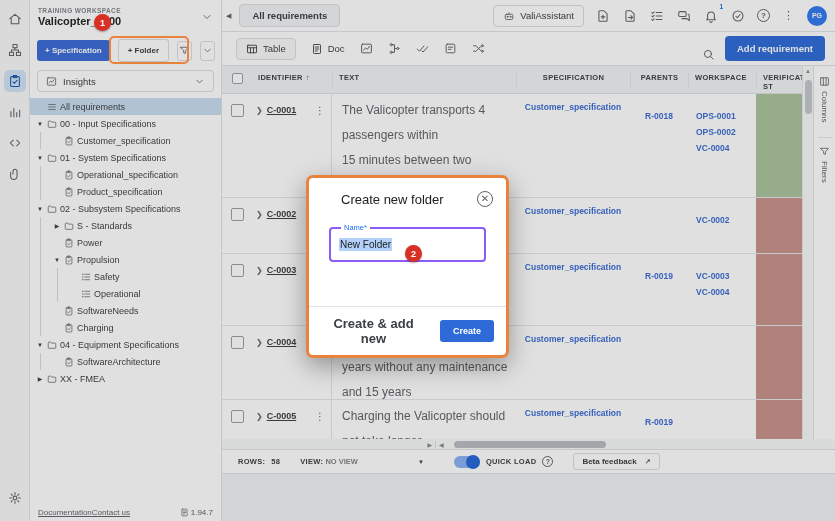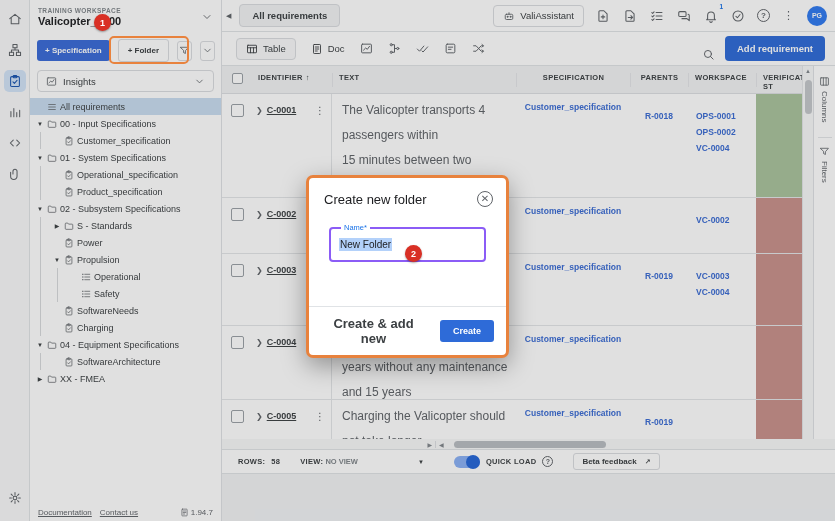--- a/index.html
+++ b/index.html
@@ -30,21 +30,21 @@
   .insights .ic svg{ width:11px; height:11px; color:#5f6368;}
   .insights .grow{flex:1;}
   .tree { margin-top:2px; }
   .titem { display:flex; align-items:center; height:17px; font-size:9px; color:#3c4043; cursor:pointer; white-space:nowrap; }
   .titem.sel { background:#c9ddf0; }
   .guide { width:12px; align-self:stretch; border-left:1px solid #d8dadd; margin-left:5px; }
   .tarrow { width:10px; text-align:center; font-size:6px; color:#3c4043; flex:none;}
   .ticon { width:13px; display:flex; justify-content:center; color:#5f6368; flex:none;}
   .ticon svg { width:10px; height:10px; }
   .tlabel { margin-left:2px; overflow:hidden; text-overflow:ellipsis;}
-  .lfooter { position:absolute; bottom:4px; left:8px; right:8px; display:flex; align-items:center; font-size:8px; color:#5f6368; gap:8px;}
+  .lfooter { position:absolute; bottom:4px; left:8px; right:8px; display:flex; align-items:center; font-size:8px; color:#5f6368; }
   .lfooter a { color:#5f6368; text-decoration:underline; cursor:pointer;}
   .lfooter .ver { margin-left:auto; display:flex; align-items:center; gap:2px;justify-content:space-between;}
   .lfooter .ver svg{width:9px;height:9px;}
 
   
   .main { position:absolute; left:222px; top:0; width:613px; height:521px; }
   .topbar { height:32px; background:#fff; border-bottom:1px solid #e0e3e6; display:flex; align-items:center; padding:0 8px 0 4px; }
   .collapse { font-size:7px; color:#5f6368; margin-right:8px; cursor:pointer;}
   .tab { background:#f1f3f4; border:1px solid #dadce0; border-radius:4px; padding:5px 12px; font-size:9.5px; font-weight:bold; color:#3c4043; cursor:pointer;}
   .tb-right { margin-left:auto; display:flex; align-items:center; gap:11px; color:#5f6368;}
@@ -117,21 +117,21 @@
   .toggle { width:26px; height:12px; background:#8ab0f5; border-radius:7px; position:relative; margin-left:24px; cursor:pointer;}
   .toggle .knob { position:absolute; right:0px; top:-1px; width:14px; height:14px; border-radius:50%; background:#2566d8;}
   .betachip { display:flex; align-items:center; gap:8px; border:1px solid #dadce0; border-radius:3px; padding:3px 8px; font-size:8px; font-weight:bold; color:#3c4043; cursor:pointer; margin-left:14px;}
 
   
   .dim { position:absolute; inset:0; background:rgba(32,33,36,.14); z-index:40; pointer-events:none;}
   .hl-folder { position:absolute; left:109px; top:36px; width:80px; height:28px; border:2.5px solid #e8823d; border-radius:5px; z-index:45; pointer-events:none;}
   .stepbadge { position:absolute; width:17px; height:17px; border-radius:50%; background:#d93025; color:#fff; font-size:9px; font-weight:bold; display:flex; align-items:center; justify-content:center; z-index:46; box-shadow:0 1px 2px rgba(0,0,0,.35);}
   .badge1 { left:94px; top:14px;}
   .modal { position:absolute; left:306px; top:175px; width:203px; z-index:50; border:3px solid #e8823d; border-radius:7px; background:#fff; box-shadow:0 8px 24px rgba(0,0,0,.35);}
-  .mhead { display:flex; align-items:center; padding:13px 13px 6px 15px;}
+  .mhead { display:flex; align-items:center; padding:13px 13px 6px 32px;}
   .mtitle { font-size:13px; color:#202124; flex:1;}
   .mclose { width:16px; height:16px; border:1.4px solid #5f6368; border-radius:50%; color:#5f6368; font-size:10px; line-height:13px; text-align:center; cursor:pointer;}
   .mbody { padding:10px 20px 18px 20px; position:relative;}
   .mfield { border:2px solid #8b5cf6; border-radius:4px; padding:2px 8px 8px 8px;}
   .mfield legend { font-size:7.5px; color:#1a73e8; padding:0 3px; margin-left:2px;}
   .mvalue { font-size:10px; color:#202124; background:#b3d1fa; display:inline-block; padding:1px 1px;}
   .badge2 { left:96px; top:32px; position:absolute; z-index:51;}
   .mfoot { border-top:1px solid #e0e3e6; display:flex; align-items:center; justify-content:flex-end; gap:14px; padding:9px 12px;}
   .m-secondary { font-size:13px; font-weight:bold; color:#3c4043; cursor:pointer; background:none; border:none;}
   .m-primary { font-size:9px; font-weight:bold; color:#fff; background:#2e6bd8; border:none; border-radius:3px; padding:6px 13px; cursor:pointer;}
@@ -355,34 +355,34 @@
           <span style="width:5px;flex:none"></span>
           <span class="guide"></span>
           <span class="guide"></span>
           <span class="tarrow"></span>
           <span class="ticon ic">
             <svg viewBox="0 0 24 24" fill="none" stroke="currentColor" stroke-width="1.8" stroke-linecap="round" stroke-linejoin="round">
               <path d="M9 5.5h12M9 12h12M9 18.5h12"></path>
               <path d="M3.5 5.5h1.5M3.5 12h1.5M3.5 18.5h1.5" stroke-width="2.4"></path>
             </svg>
           </span>
-          <span class="tlabel">Operational</span>
+          <span class="tlabel">Safety</span>
         </div>
         <div class="titem">
           <span style="width:5px;flex:none"></span>
           <span class="guide"></span>
           <span class="guide"></span>
           <span class="tarrow"></span>
           <span class="ticon ic">
             <svg viewBox="0 0 24 24" fill="none" stroke="currentColor" stroke-width="1.8" stroke-linecap="round" stroke-linejoin="round">
               <path d="M9 5.5h12M9 12h12M9 18.5h12"></path>
               <path d="M3.5 5.5h1.5M3.5 12h1.5M3.5 18.5h1.5" stroke-width="2.4"></path>
             </svg>
           </span>
-          <span class="tlabel">Safety</span>
+          <span class="tlabel">Operational</span>
         </div>
         <div class="titem">
           <span style="width:5px;flex:none"></span>
           <span class="guide"></span>
           <span class="tarrow"></span>
           <span class="ticon ic">
             <svg viewBox="0 0 24 24" fill="none" stroke="currentColor" stroke-width="1.8" stroke-linecap="round" stroke-linejoin="round">
               <rect x="5" y="4.5" width="14" height="17" rx="2"></rect>
               <rect x="9" y="2.5" width="6" height="4" rx="1"></rect>
               <path d="m8.5 14 2.5 2.5 4.5-5"></path>

